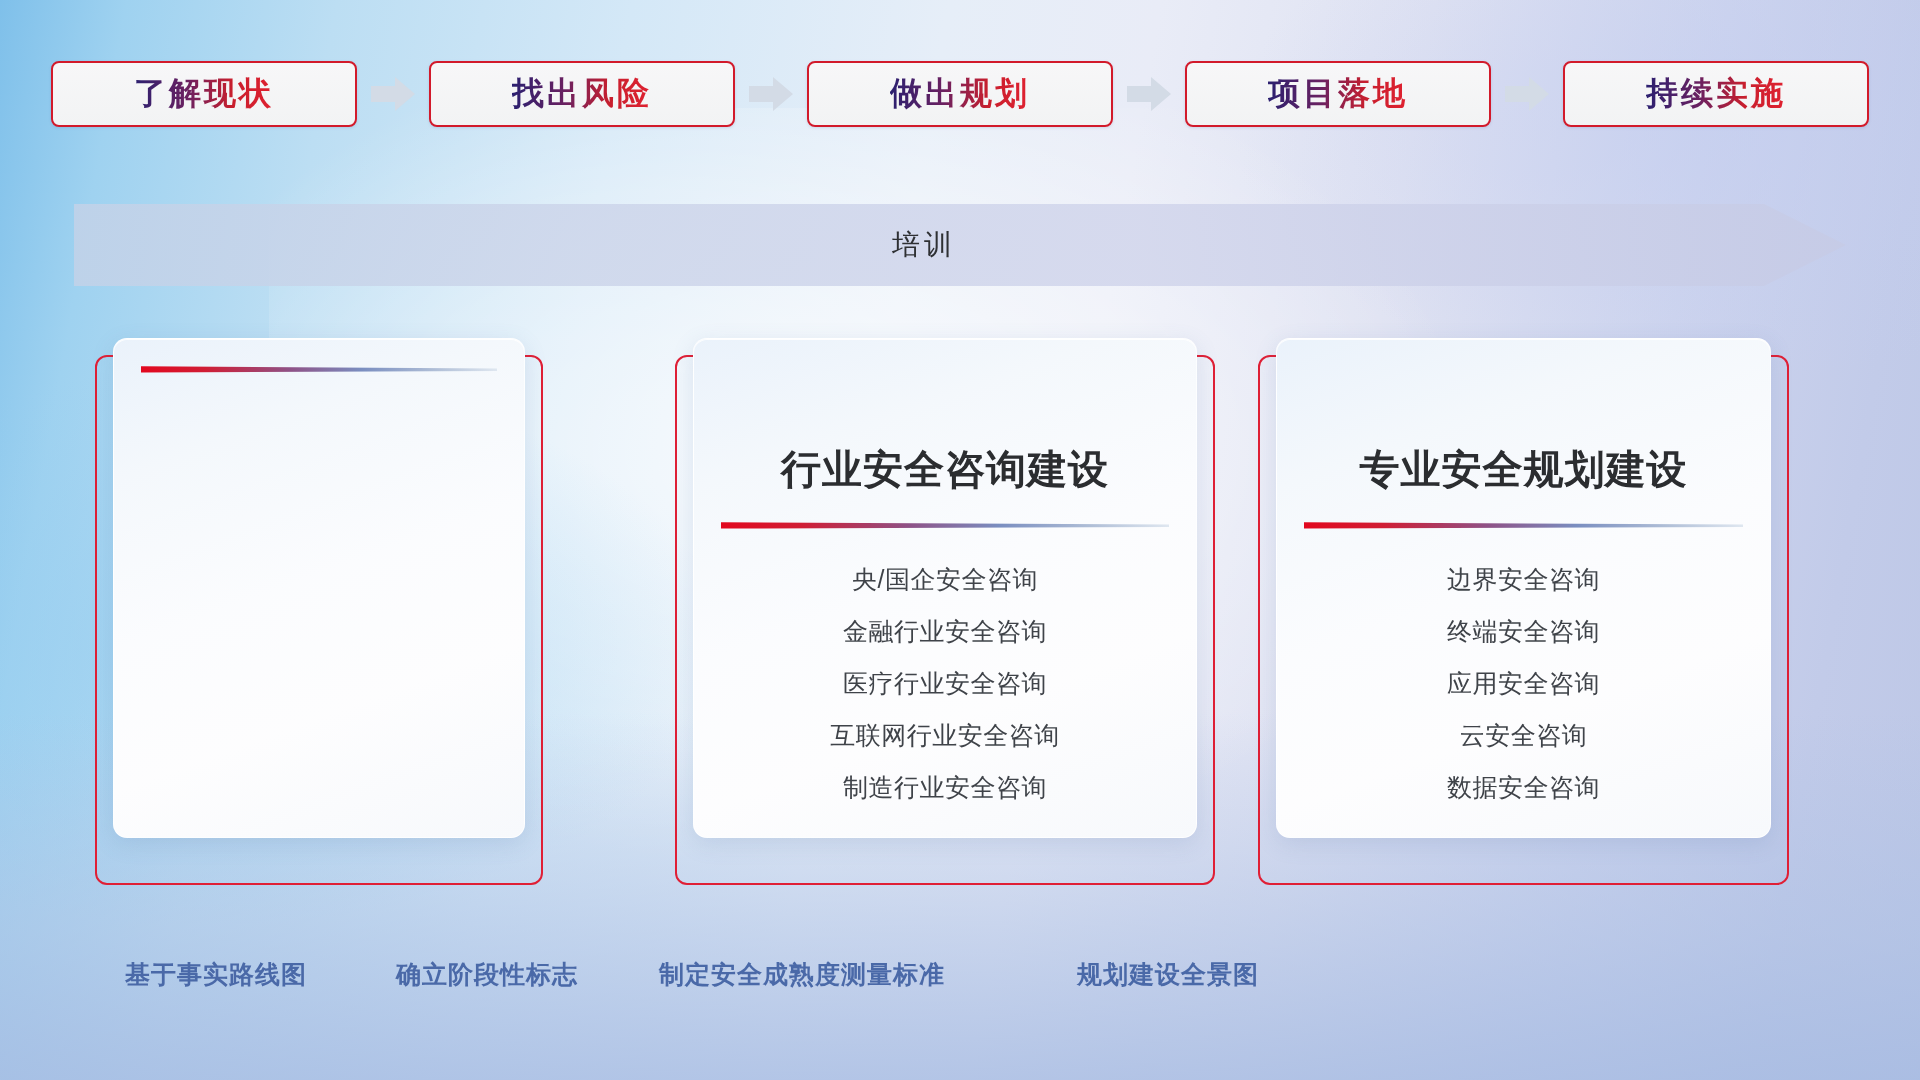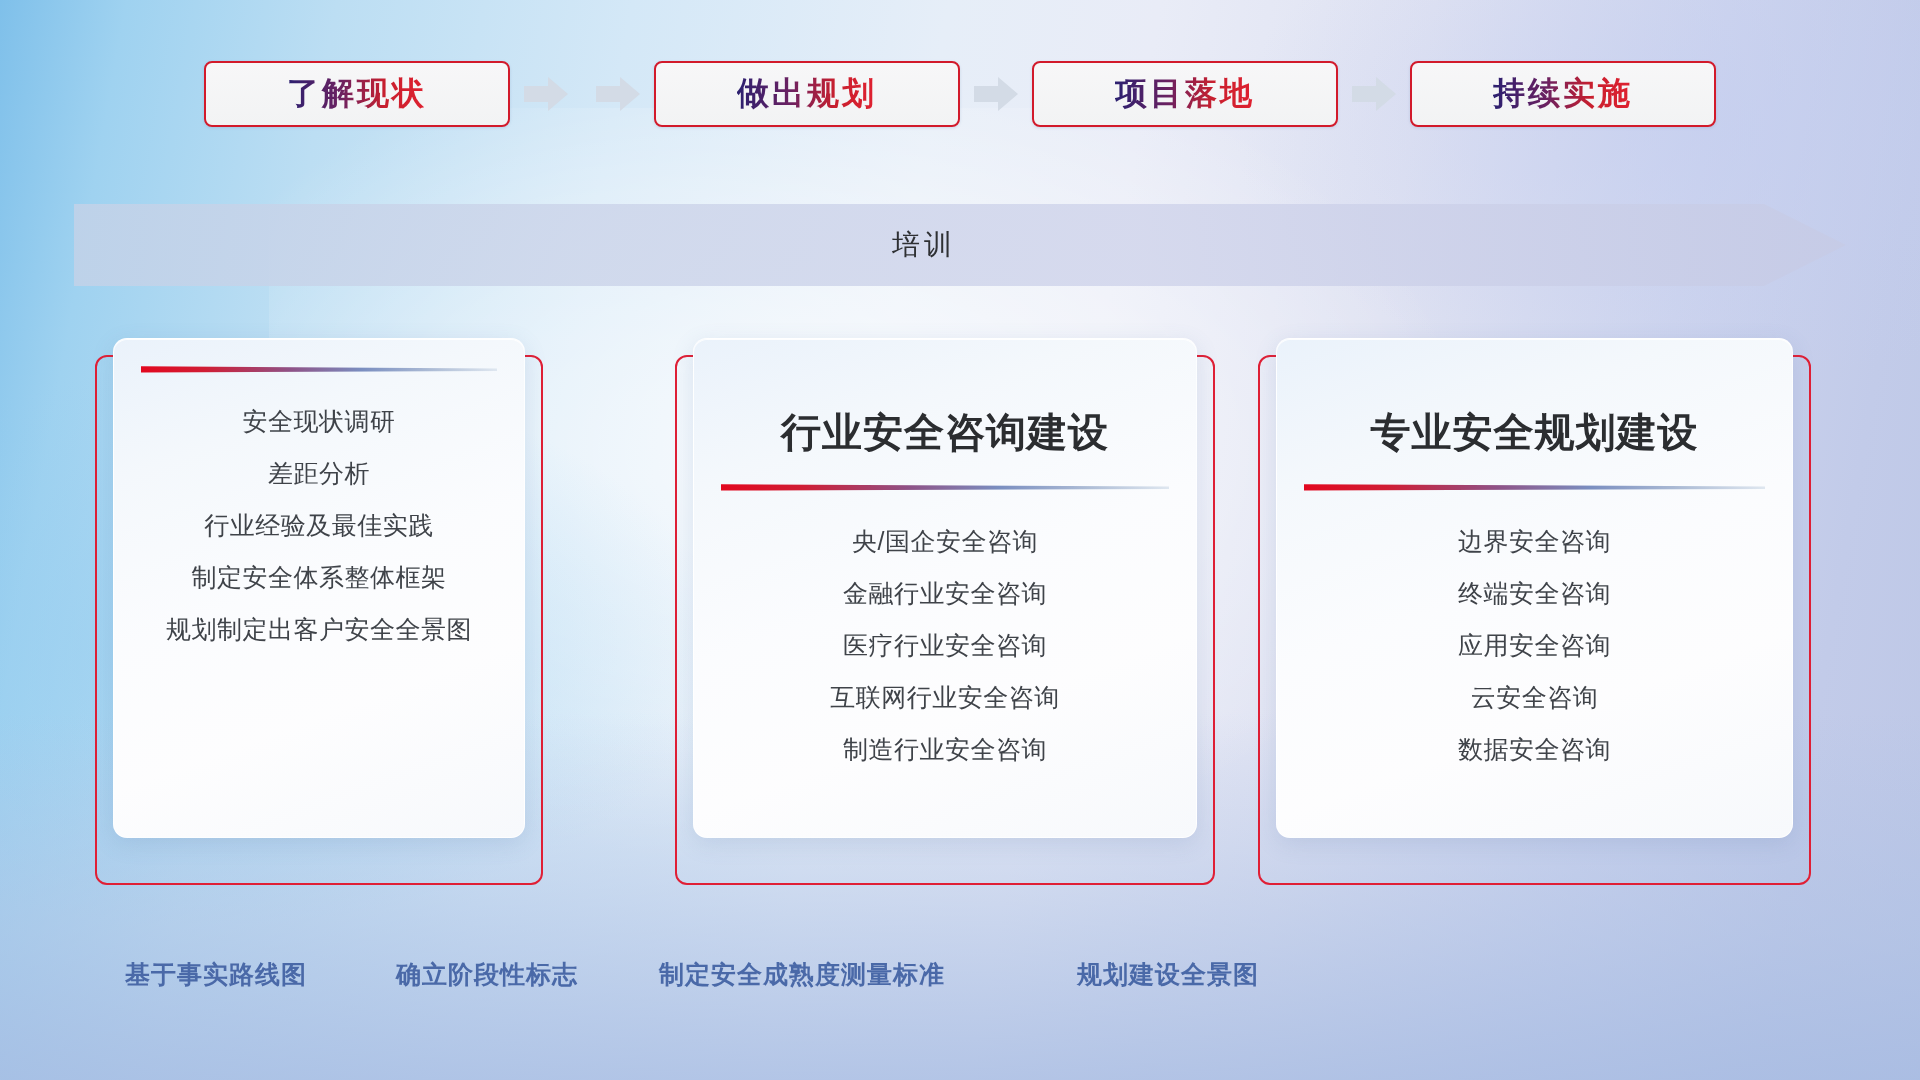--- a/index.html
+++ b/index.html
@@ -94,21 +94,21 @@
     box-shadow:0 6px 22px rgba(90,120,170,.16), inset 0 1px 0 rgba(255,255,255,.9);
     display:flex;flex-direction:column;align-items:center;
     overflow:hidden;
   }
   .card-title{
     font-size:40px;font-weight:700;color:#2b2d30;letter-spacing:1px;
     text-align:center;line-height:1.25;white-space:pre-line;
     width:100%;
   }
   .card-title.two-line{margin-top:42px;}
-  .card-title.one-line{margin-top:68px;}
+  .card-title.one-line{margin-top:106px;font-family:Liberation Serif, serif;}
   .divider{
     width:calc(100% - 54px);height:10px;margin-top:26px;position:relative;flex:none;
   }
   .divider svg{display:block;width:100%;height:100%;}
   .card-list{
     list-style:none;margin:0;padding:0;width:100%;
     display:flex;flex-direction:column;align-items:center;
   }
   .card-list.gap-a{margin-top:34px;}
   .card-list.gap-b{margin-top:36px;}
@@ -141,20 +141,23 @@
 
   <div class="step-box">
     <span class="step-label">了解现状</span>
   </div>
   <div class="step-arrow">
     <svg viewBox="0 0 48 40" aria-hidden="true">
       <polygon points="2,12 26,12 26,3 46,20 26,37 26,28 2,28" fill="#d3dbe6" stroke="none"></polygon>
     </svg>
   </div>
 
+  <div class="step-box">
+    <span class="step-label">找出风险</span>
+  </div>
   <div class="step-arrow">
     <svg viewBox="0 0 48 40" aria-hidden="true">
       <polygon points="2,12 26,12 26,3 46,20 26,37 26,28 2,28" fill="#d3dbe6"></polygon>
     </svg>
   </div>
 
   <div class="step-box">
     <span class="step-label">做出规划</span>
   </div>
   <div class="step-arrow">
@@ -205,27 +208,20 @@
               <stop offset="18%" stop-color="#d01d34"></stop>
               <stop offset="42%" stop-color="#8e5287"></stop>
               <stop offset="62%" stop-color="#7a8ec0"></stop>
               <stop offset="82%" stop-color="#aebdd6"></stop>
               <stop offset="100%" stop-color="#dfe7f0"></stop>
             </linearGradient>
           </defs>
           <polygon points="0,1.2 380,3.6 380,6.0 0,7.6" fill="url(#div1)"></polygon>
         </svg>
       </div>
-      <ul class="card-list gap-a">
-        <li>安全现状调研</li>
-        <li>差距分析</li>
-        <li>行业经验及最佳实践</li>
-        <li>制定安全体系整体框架</li>
-        <li>规划制定出客户安全全景图</li>
-      </ul>
     </div>
   </div>
 
   <div class="card-wrap" style="left:675px;width:540px;">
     <div class="card-red"></div>
     <div class="card-white">
       <div class="card-title one-line">行业安全咨询建设</div>
       <div class="divider">
         <svg viewBox="0 0 380 10" preserveAspectRatio="none">
           <defs>
@@ -244,21 +240,21 @@
       <ul class="card-list gap-b">
         <li>央/国企安全咨询</li>
         <li>金融行业安全咨询</li>
         <li>医疗行业安全咨询</li>
         <li>互联网行业安全咨询</li>
         <li>制造行业安全咨询</li>
       </ul>
     </div>
   </div>
 
-  <div class="card-wrap" style="left:1258px;width:553px;">
+  <div class="card-wrap" style="left:1258px;width:484px;padding-left:47px;">
     <div class="card-red"></div>
     <div class="card-white">
       <div class="card-title one-line">专业安全规划建设</div>
       <div class="divider">
         <svg viewBox="0 0 380 10" preserveAspectRatio="none">
           <defs>
             <linearGradient id="div3" x1="0" y1="0" x2="1" y2="0">
               <stop offset="0%" stop-color="#e2081f"></stop>
               <stop offset="18%" stop-color="#d01d34"></stop>
               <stop offset="42%" stop-color="#8e5287"></stop>

